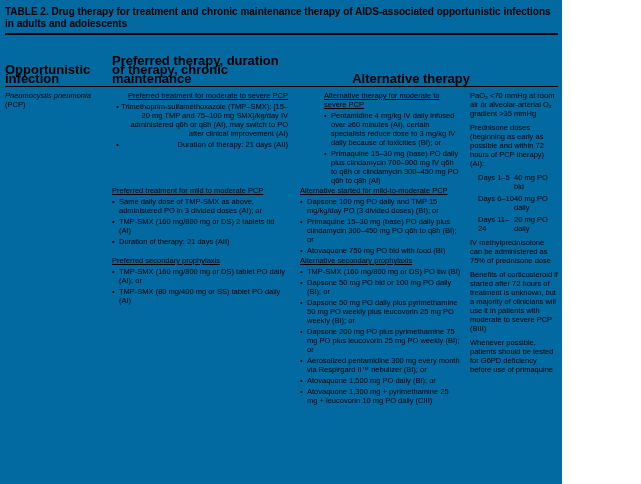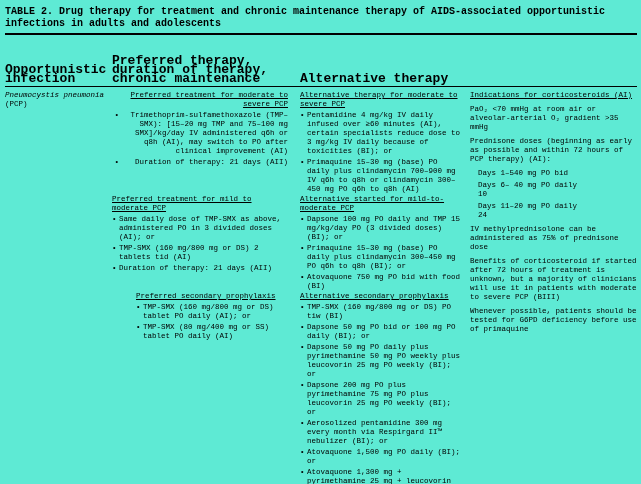--- a/index.html
+++ b/index.html
@@ -1,40 +1,40 @@
 <!DOCTYPE html>
 <html><head>
 <meta charset="utf-8">
 <style>
   * { margin:0; padding:0; box-sizing:border-box; }
   html,body { background:#ffffff; }
   .page {
-    width:641px; height:484px; overflow:hidden; background:#5eead4;
-    font-family:Liberation Mono, monospace; color:#000;
+    width:562px; height:484px; overflow:hidden; background:#0369a1;
+    font-family:Liberation Sans, sans-serif; color:#000;
     padding:6px 4px 0 5px;
   }
   .table-title {
     font-size:10px; font-weight:bold; line-height:11.5px;
     margin-bottom:4px; max-width:632px;
   }
   .cols { display:grid; grid-template-columns:107px 188px 170px 1fr; }
   .thead {
     border-top:2px solid #000; border-bottom:1px solid #000;
     padding:2px 0 3px 0; align-items:end;
   }
   .th { font-size:13px; font-weight:bold; line-height:9px; }
-  .th.center { text-align:left;margin-top:37px; }
+  .th.center { text-align:right;margin-top:37px; }
   .th.c2 { padding-right:14px; }
   .tbody { padding-top:4px; row-gap:1px; align-items:start; }
   .cell { font-size:7.5px; line-height:9px; }
   .c1 { grid-column:1; grid-row:1 / span 3; padding-right:6px; }
   .p1 { grid-column:2; grid-row:1;text-align:right; }
   .p2 { grid-column:2; grid-row:2; }
-  .p3 { grid-column:2; grid-row:3;margin-left:24px; }
-  .a1 { grid-column:3; grid-row:1; }
+  .p3 { grid-column:2; grid-row:3; }
+  .a1 { grid-column:3; grid-row:1;margin-left:24px; }
   .a2 { grid-column:3; grid-row:2; }
   .a3 { grid-column:3; grid-row:3; }
   .c4 { grid-column:4; grid-row:1 / span 3; }
   .pcol { padding-right:12px; }
   .acol { padding-right:9px; }
   .infection-name { font-style:italic; }
   .sec-heading { text-decoration:underline; margin-bottom:2px; }
   .bi { display:flex; margin-top:2px; }
   .bullet { flex:0 0 7px; width:7px; }
   .bt { flex:1 1 auto; }
@@ -158,21 +158,20 @@
         <span class="bullet">•</span>
         <span class="bt">Atovaquone 1,500 mg PO daily (BI); or</span>
       </div>
       <div class="bi">
         <span class="bullet">•</span>
         <span class="bt">Atovaquone 1,300 mg + pyrimethamine 25 mg + leucovorin 10 mg PO daily (CIII)</span>
       </div>
     </div>
 
     <div class="cell c4">
-      <div class="para head">Indications for corticosteroids (AI)</div>
       <div class="para">PaO₂ &lt;70 mmHg at room air or alveolar-arterial O₂ gradient &gt;35 mmHg</div>
       <div class="para">Prednisone doses (beginning as early as possible and within 72 hours of PCP therapy) (AI):</div>
       <div class="dose">
         <div class="dose-row">
           <span class="dose-days">Days 1–5</span>
           <span>40 mg PO bid</span>
         </div>
         <div class="dose-row">
           <span class="dose-days">Days 6–10</span>
           <span>40 mg PO daily</span>

